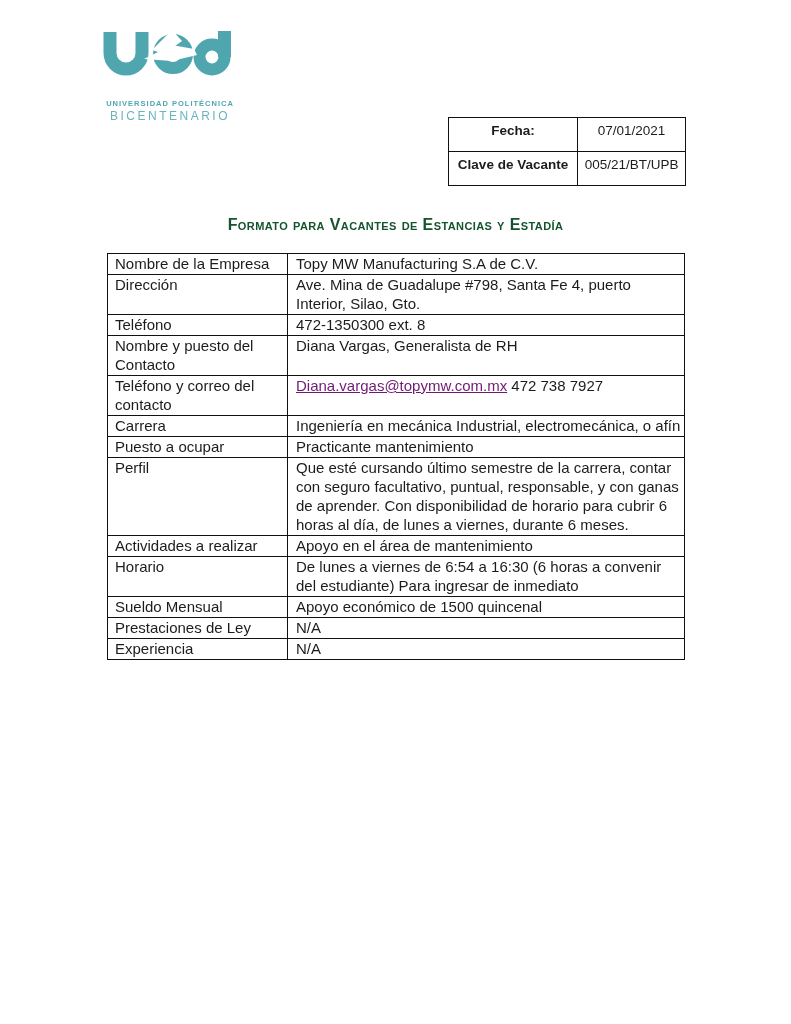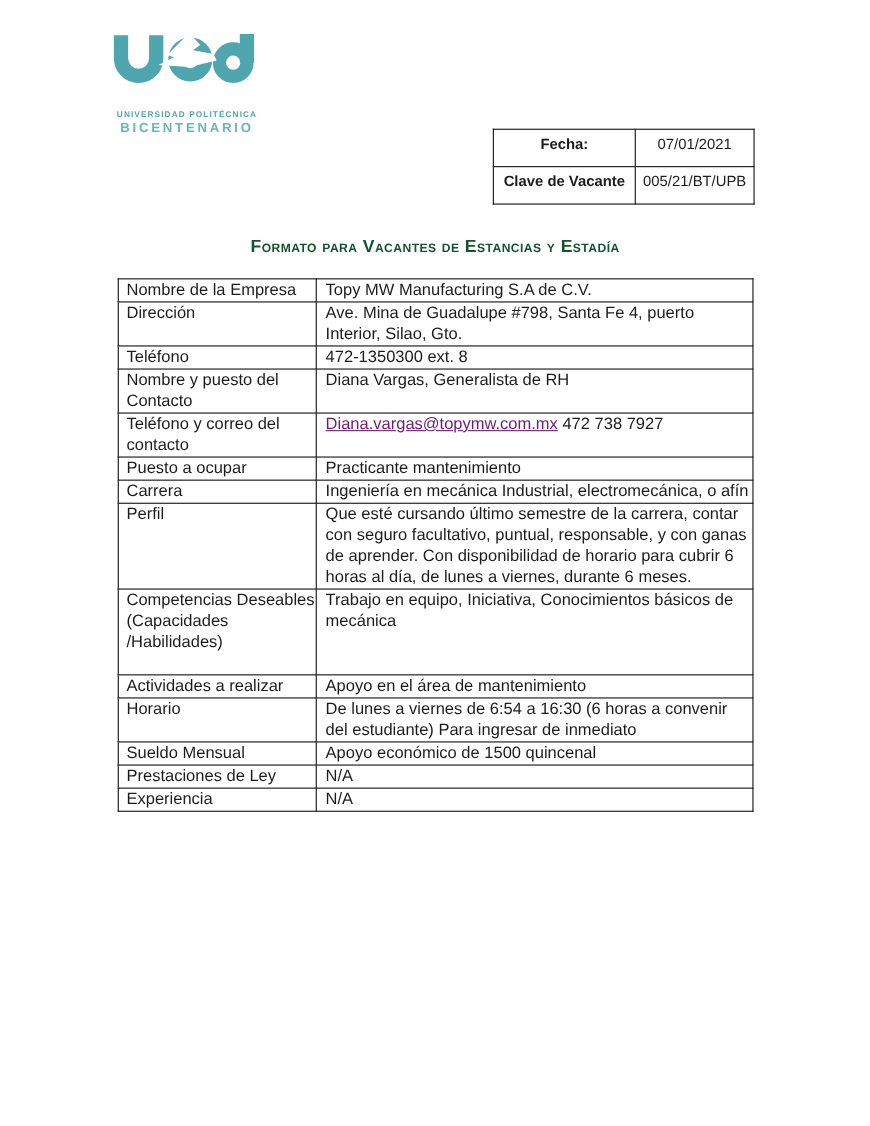--- a/index.html
+++ b/index.html
@@ -16,21 +16,21 @@
   .logo-block {
     position: absolute; left: 95px; top: 28px; width: 150px;
     text-align: center;
   }
   .logo-glyph { display: block; margin: 0 auto; }
   .logo-line1 {
     font-size: 7.5px; letter-spacing: 1px; font-weight: bold;
     color: #4fa6af; margin-top: 17px; white-space: nowrap;
   }
   .logo-line2 {
-    font-size: 12px; letter-spacing: 2.5px; font-weight: bold;
+    font-size: 12px; letter-spacing: 2.5px; font-weight: normal;
     color: #6ab4bc; margin-top: 1px; white-space: nowrap;
   }
 
   
   .meta-table {
     position: absolute; left: 448px; top: 117px; width: 238px;
     border-collapse: collapse;
     padding-left: 28px;
   }
   .meta-table td {
@@ -126,34 +126,30 @@
     </tr>
     <tr>
       <td class="lbl">Nombre y puesto del Contacto</td>
       <td class="val">Diana Vargas, Generalista de RH</td>
     </tr>
     <tr>
       <td class="lbl">Teléfono y correo del contacto</td>
       <td class="val"><a class="email-link" href="Diana.vargas@topymw.com.mx">Diana.vargas@topymw.com.mx</a><span> 472 738 7927</span></td>
     </tr>
     <tr>
+      <td class="lbl">Carrera</td>
+      <td class="val">Ingeniería en mecánica Industrial, electromecánica, o afín</td>
+    </tr>
+    <tr>
       <td class="lbl">Puesto a ocupar</td>
       <td class="val">Practicante mantenimiento</td>
     </tr>
     <tr>
-      <td class="lbl">Carrera</td>
-      <td class="val">Ingeniería en mecánica Industrial, electromecánica, o afín</td>
-    </tr>
-    <tr>
       <td class="lbl">Perfil</td>
       <td class="val">Que esté cursando último semestre de la carrera, contar con seguro facultativo, puntual, responsable, y con ganas de aprender. Con disponibilidad de horario para cubrir 6 horas al día, de lunes a viernes, durante 6 meses.</td>
-    </tr>
-    <tr class="tall">
-      <td class="lbl">Competencias Deseables (Capacidades /Habilidades)</td>
-      <td class="val">Trabajo en equipo, Iniciativa, Conocimientos básicos de mecánica</td>
     </tr>
     <tr>
       <td class="lbl">Actividades a realizar</td>
       <td class="val">Apoyo en el área de mantenimiento</td>
     </tr>
     <tr>
       <td class="lbl">Horario</td>
       <td class="val">De lunes a viernes de 6:54 a 16:30 (6 horas a convenir del estudiante) Para ingresar de inmediato</td>
     </tr>
     <tr>

